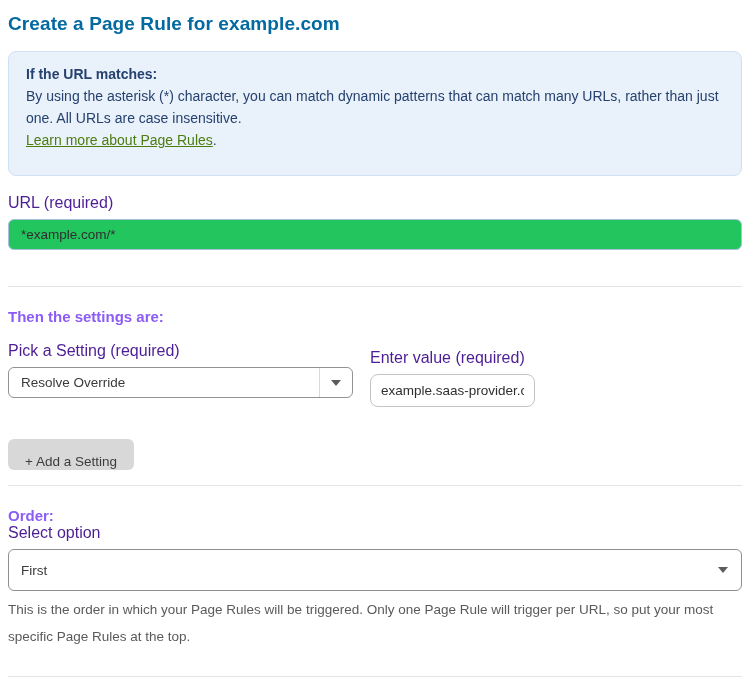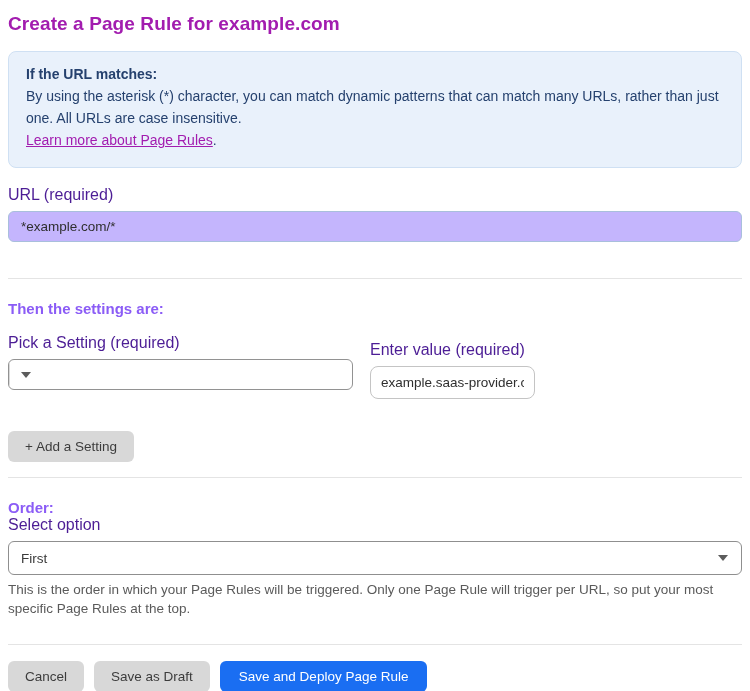--- a/index.html
+++ b/index.html
@@ -9,55 +9,55 @@
     height: 691px;
     font-family: "Liberation Sans", "DejaVu Sans", sans-serif;
     color: #3c3c3c;
     overflow: hidden;
   }
   .container { padding: 13px 8px 0 8px; }
 
   .page-title {
     font-size: 19px;
     font-weight: 700;
-    color: #a21caf;
+    color: #0369a1;
     letter-spacing: .1px;
     margin-bottom: 16px;
   }
 
   
   .info-box {
     background: #e9f1fb;
     border: 1px solid #cfe0f3;
     border-radius: 8px;
-    padding: 11px 17px 16px 17px;
+    padding: 11px 17px 24px 17px;
     color: #25416e;
     font-size: 14px;
     line-height: 22px;
     margin-bottom: 18px;
   }
   .info-box .info-heading { font-weight: 700; }
   .info-box a.info-link {
-    color: #a21caf;
+    color: #4d7c0f;
     text-decoration: underline;
     cursor: pointer;
   }
   .info-box .link-suffix { color: #25416e; }
 
   .field-label {
     font-size: 16px;
     color: #4c1d95;
     margin-bottom: 7px;
   }
 
   .url-input {
     display: block;
     width: 100%;
     height: 31px;
-    background: #c4b5fd;
+    background: #22c55e;
     border: 1px solid #a9bfdc;
     border-radius: 6px;
     padding: 0 12px;
     font-family: inherit;
     font-size: 13.5px;
     color: #2f2f2f;
     outline: none;
   }
 
   .divider { border: none; border-top: 1px solid #e4e4e4; }
@@ -127,54 +127,54 @@
   }
 
   .btn {
     display: inline-block;
     height: 31px;
     border: none;
     border-radius: 6px;
     font-family: inherit;
     font-size: 13.5px;
     cursor: pointer;
-    padding: 8px 17px;
+    padding: 15px 17px;
   }
   .btn-gray { background: #d8d8d8; color: #3c3c3c; }
   .btn-blue { background: #1a6ef2; color: #ffffff; padding: 0 19px; }
 
   .add-setting-btn { margin-top: 32px; }
 
   
   .order-label { }
   .order-select {
     display: flex;
     align-items: center;
     width: 100%;
-    height: 34px;
+    height: 42px;
     border: 1px solid #8f8f8f;
     border-radius: 6px;
     background: #fff;
     cursor: pointer;
   }
   .order-select .select-value {
     flex: 1;
     padding: 0 12px;
     font-size: 13.5px;
     color: #3a3a3a;
   }
   .order-select .caret-wrap {
     padding-right: 13px;
     display: flex;
     align-items: center;
   }
   .help-text {
     margin-top: 5px;
     font-size: 13.5px;
-    line-height: 19px;
+    line-height: 27px;
     color: #5a5a5a;
     max-width: 720px;
   }
 
   .footer-buttons {
     display: flex;
     gap: 10px;
     margin-top: 16px;
   }
 </style>
@@ -196,20 +196,21 @@
   <input class="url-input" type="text" value="*example.com/*" style="">
 
   <hr class="divider divider-1">
 
   <h2 class="section-heading">Then the settings are:</h2>
 
   <div class="settings-row">
     <div class="setting-col">
       <div class="field-label">Pick a Setting (required)</div>
       <div class="select-box">
+        <span class="select-value">Resolve Override</span>
         <span class="select-arrow-section">
           <span class="caret-down"></span>
         </span>
       </div>
     </div>
     <div class="value-col">
       <div class="field-label">Enter value (required)</div>
       <input class="value-input" type="text" value="example.saas-provider.com" style="">
     </div>
   </div>

